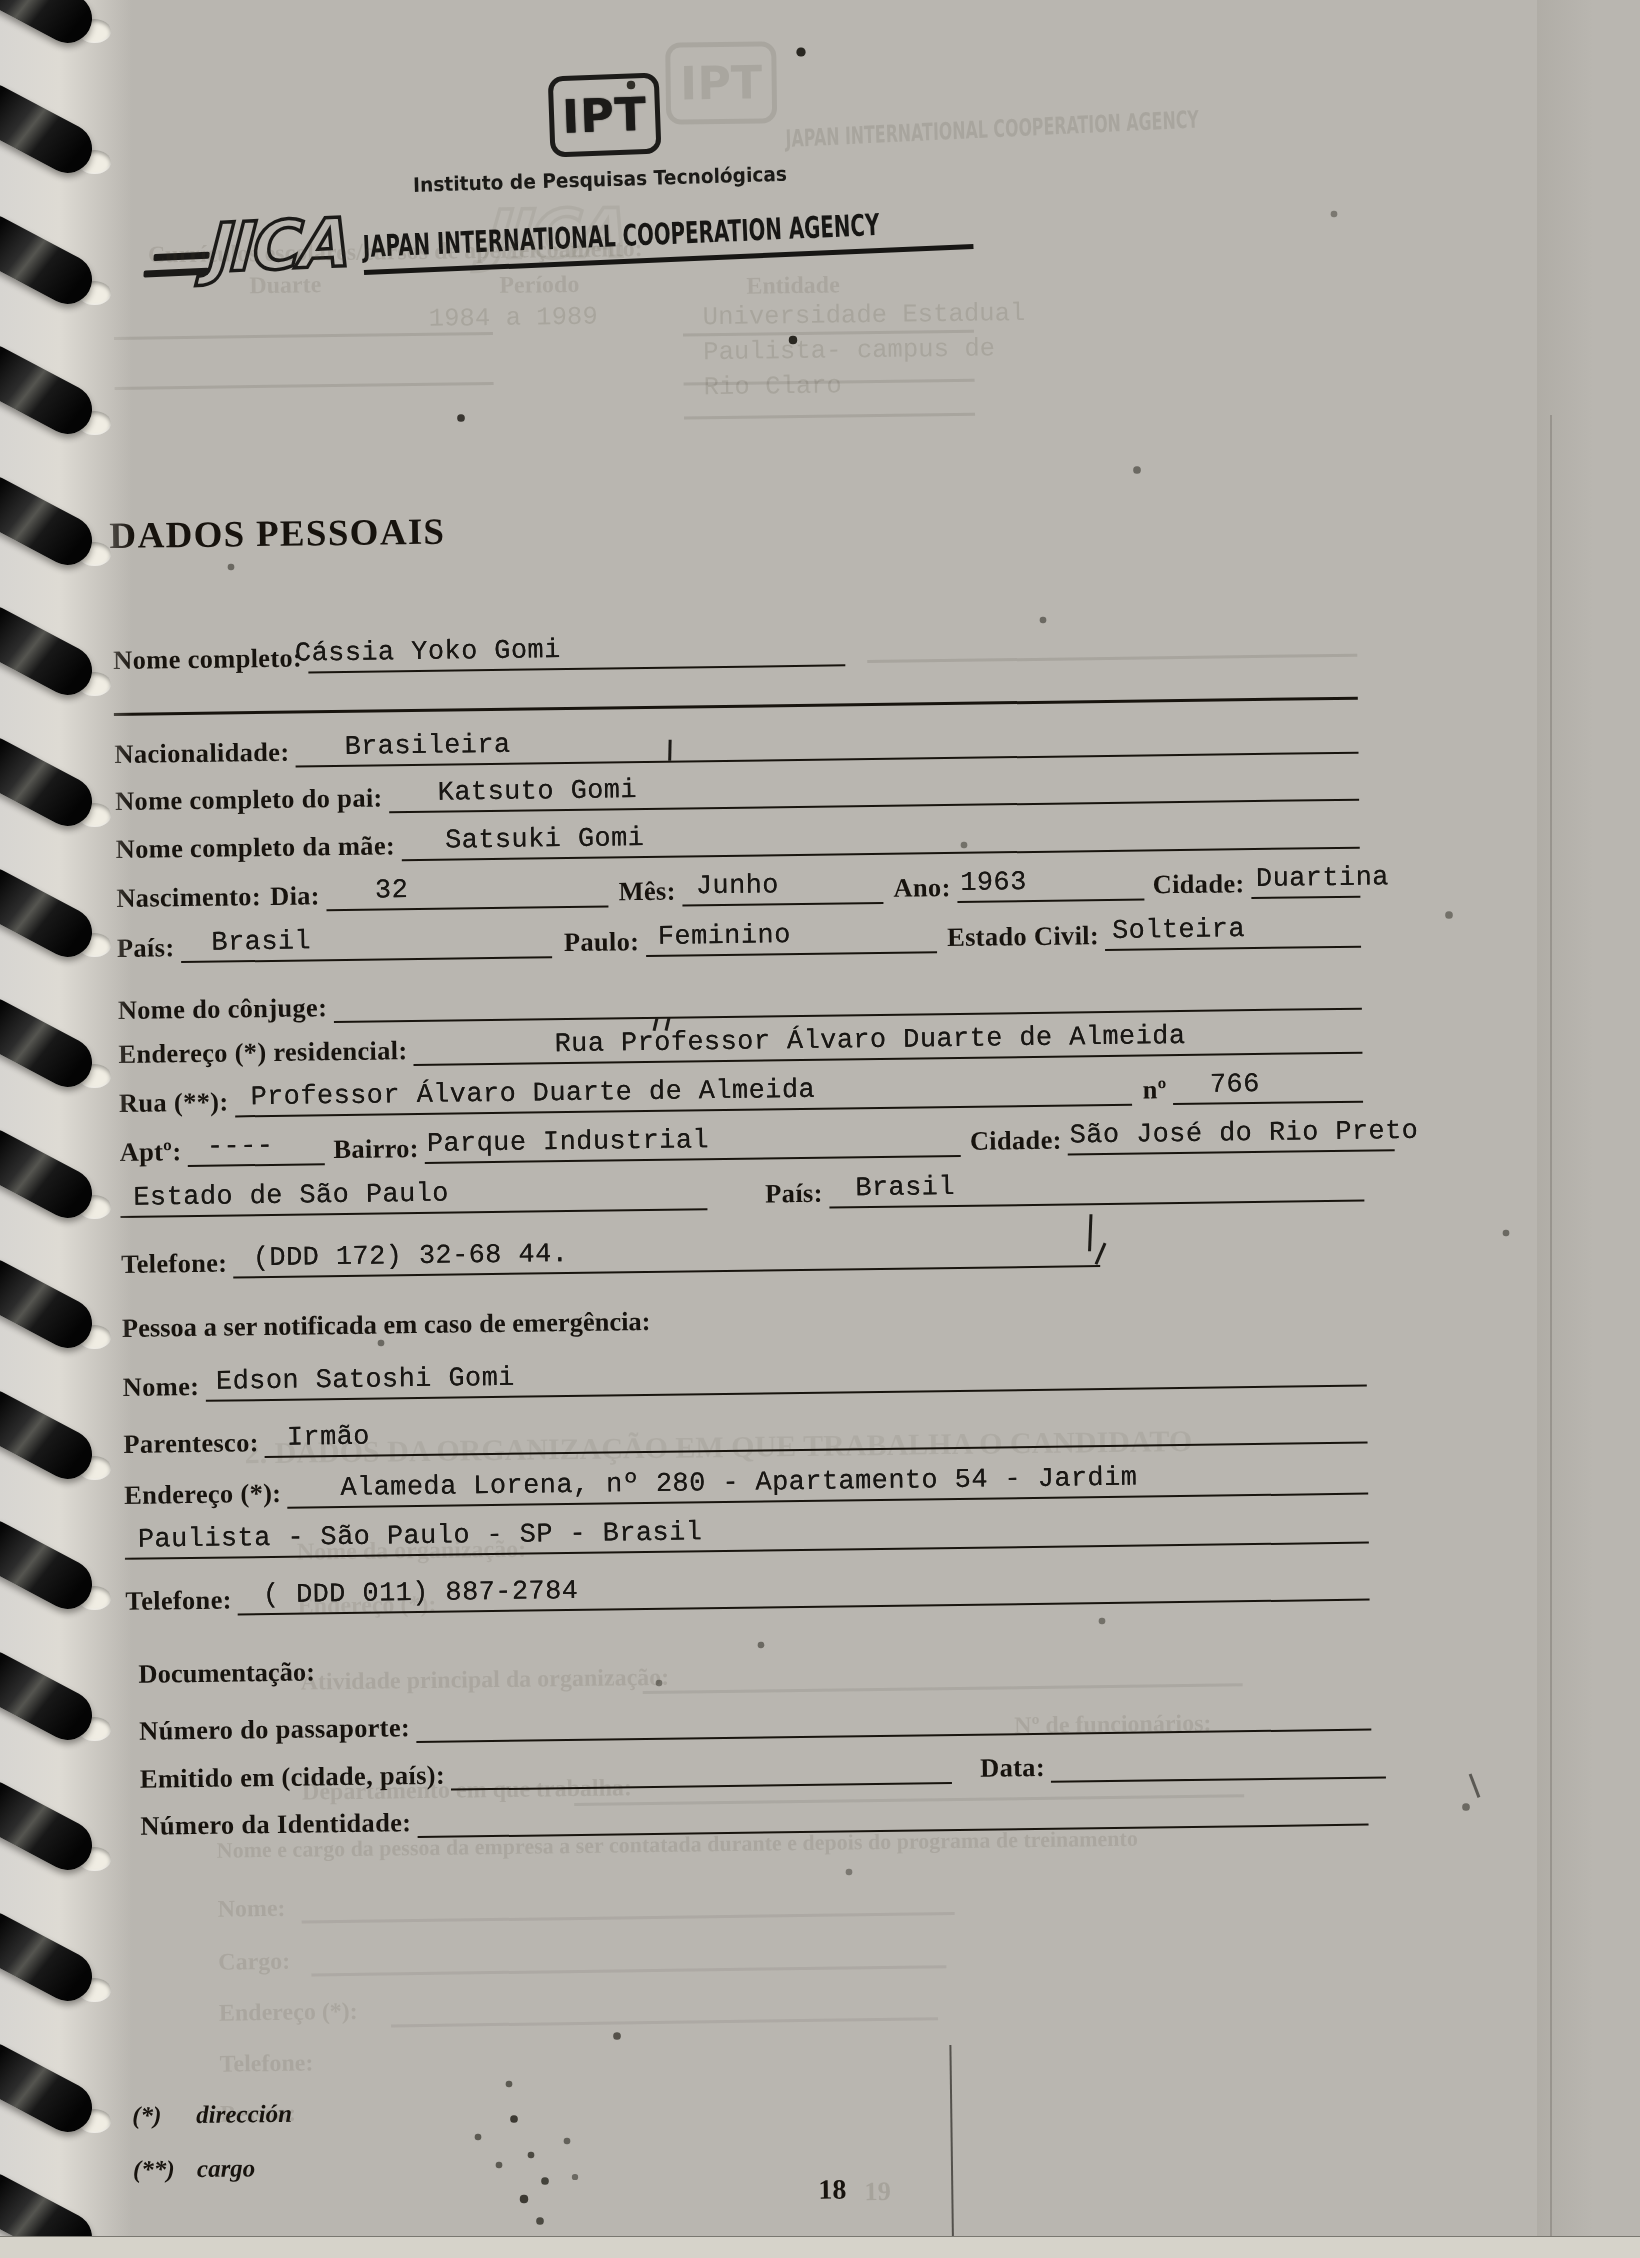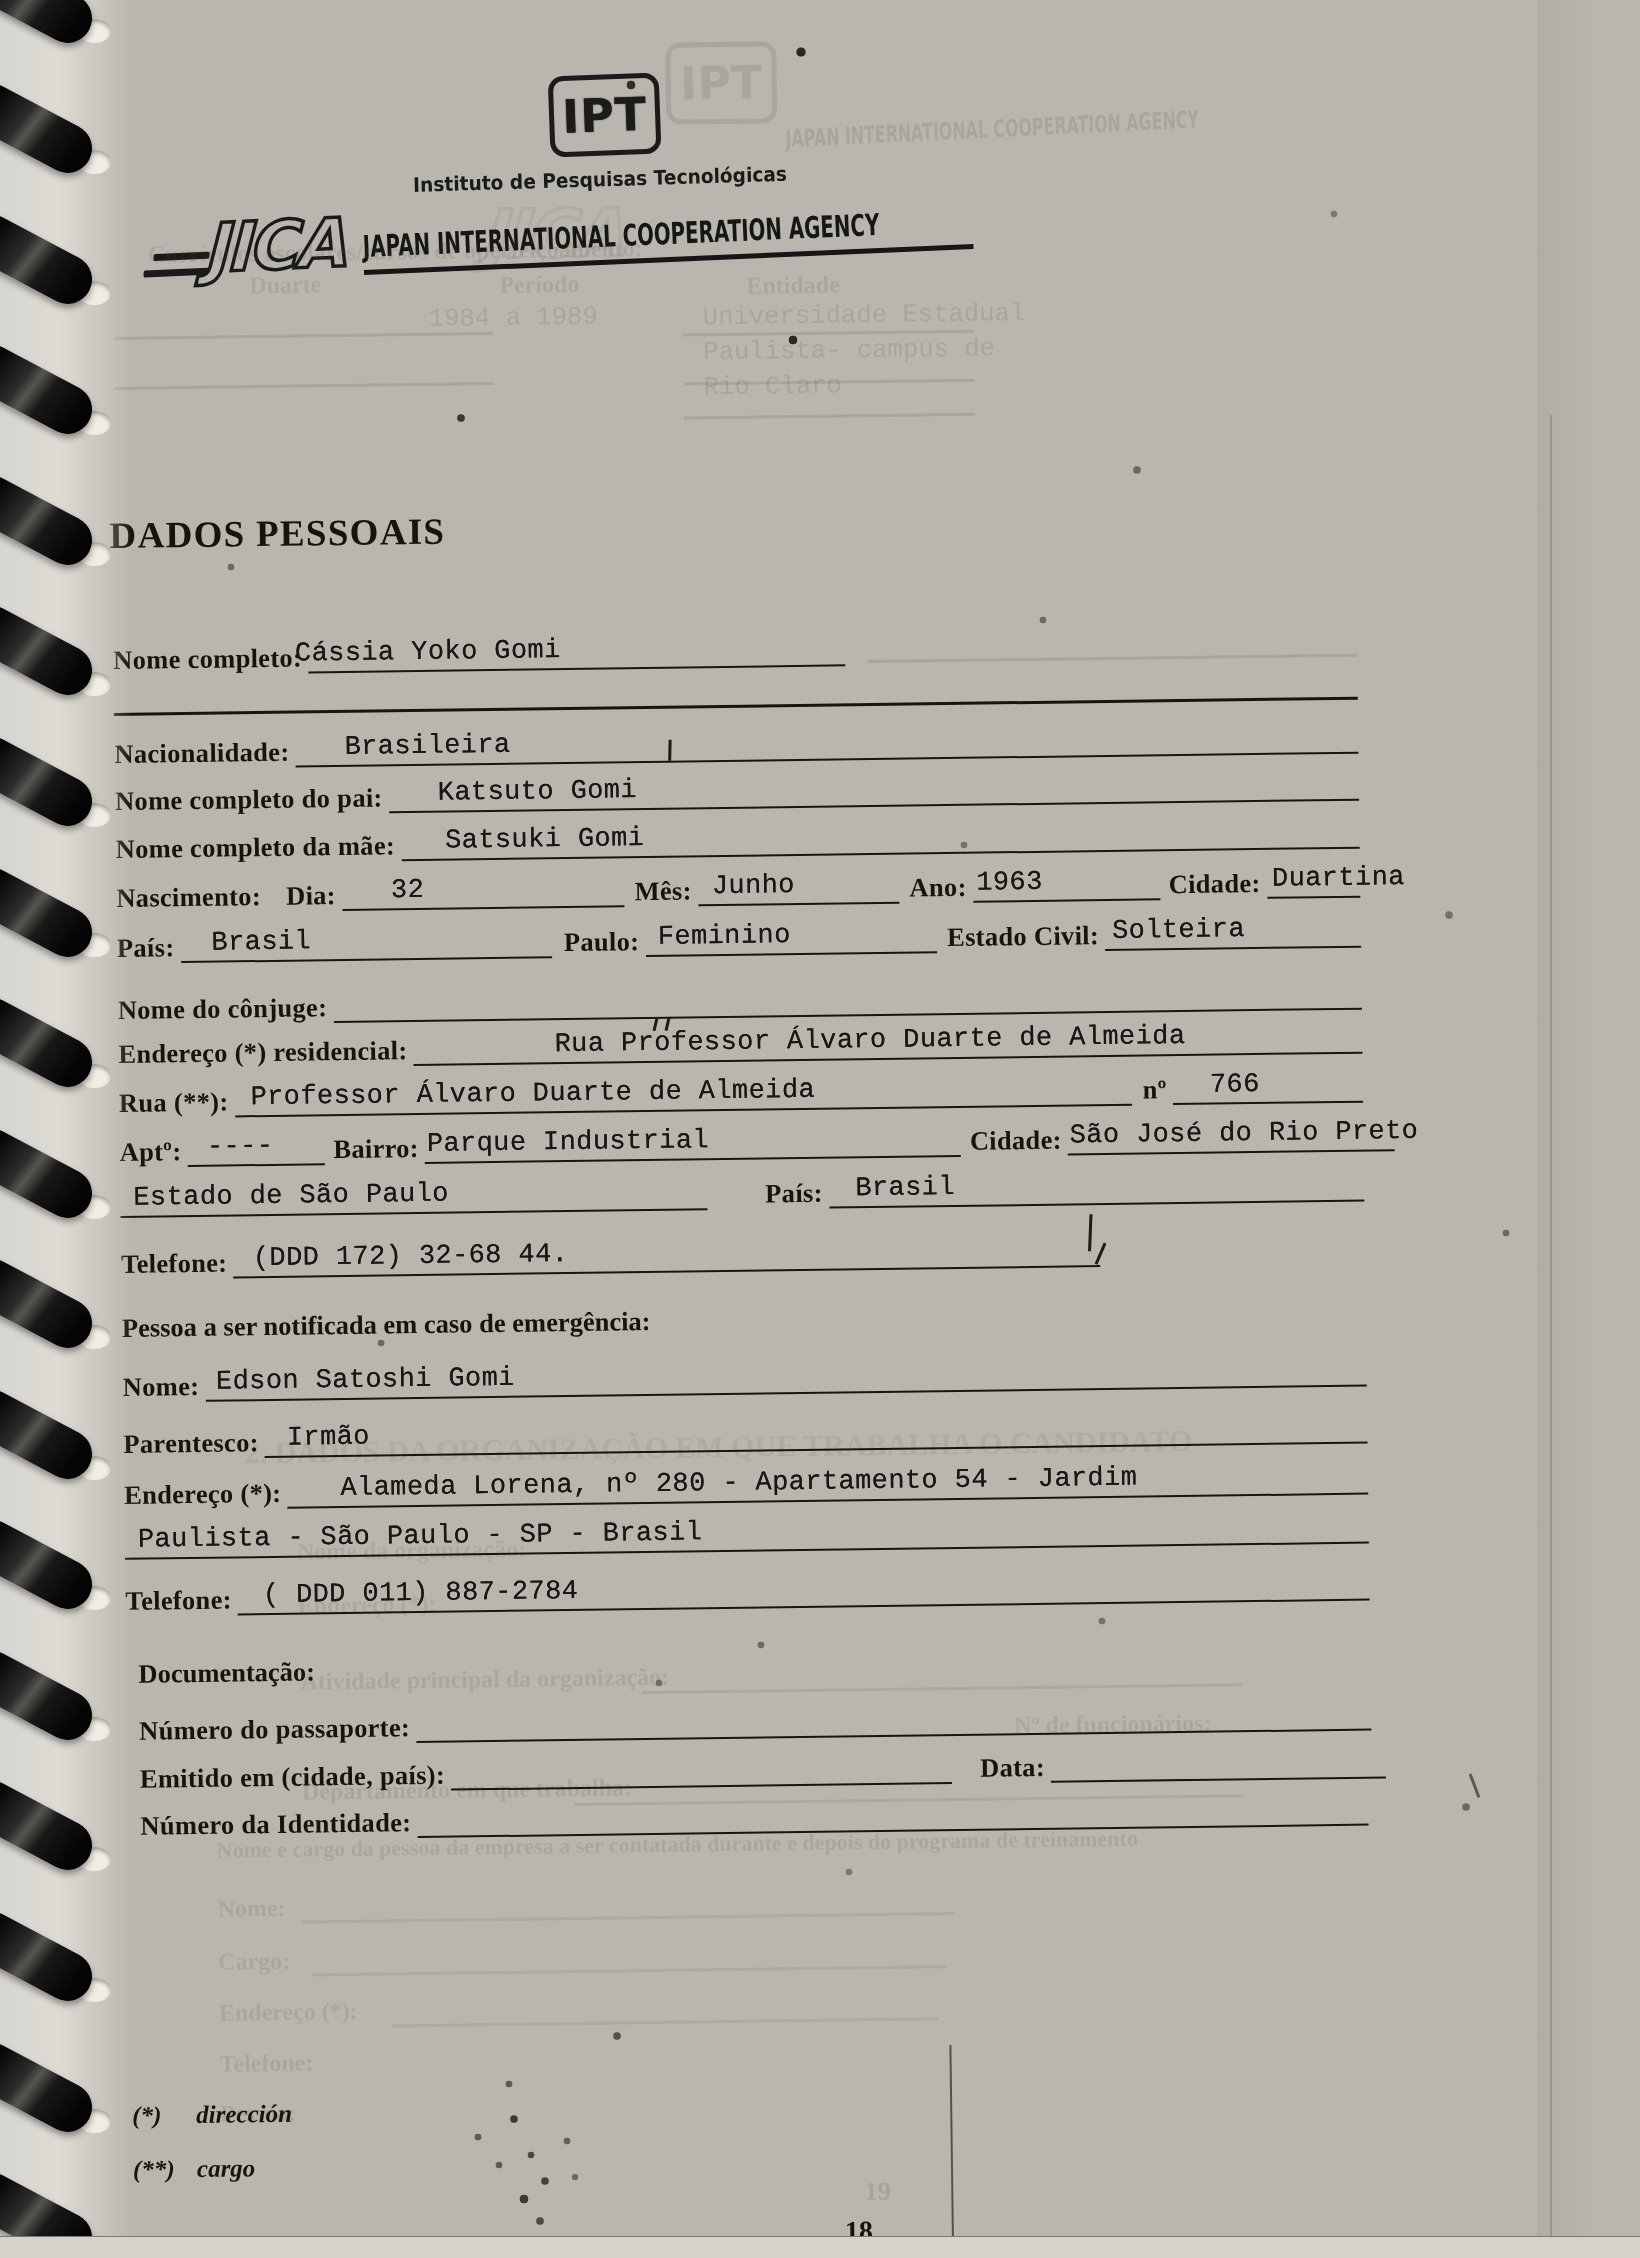--- a/index.html
+++ b/index.html
@@ -42,21 +42,21 @@
   
   .row{position:absolute;left:119px;width:1244px;display:flex;align-items:flex-end;height:46px;}
   .lbl{font:bold 26.5px "Liberation Serif",serif;letter-spacing:0.3px;white-space:nowrap;padding-right:6.2px;color:#17130e;}
   .field{flex:1 1 auto;border-bottom:2.6px solid #18140e;height:46px;display:flex;align-items:flex-end;min-width:0;}
   .val{font-family:"Liberation Mono",monospace;font-size:27px;letter-spacing:0.4px;white-space:nowrap;
        margin-bottom:2.6px;color:#191714;text-shadow:0 0 0.5px #2a2825;}
   .line{position:absolute;height:2.6px;background:#18140e;}
   
   .fnote{position:absolute;left:119px;font:bold italic 25px "Liberation Serif",serif;white-space:nowrap;}
   .fnote .fm{display:inline-block;width:64px;}
-  .pagenum{position:absolute;left:830px;top:2181px;font:bold 28px "Liberation Serif",serif;margin-top:42px;}
+  .pagenum{position:absolute;left:804px;top:2181px;font:bold 28px "Liberation Serif",serif;}
   .pagenum-g{position:absolute;left:850px;top:2184px;font:bold 26.5px "Liberation Serif",serif;opacity:.16;color:#4a4434;}
   
   .binding{position:absolute;left:0;top:0;width:168px;height:2258px;}
   .left-strip{position:absolute;left:0;top:0;width:132px;height:100%;
        background:linear-gradient(to right,#d7d5d1 0%,#dedbd4 45%,rgba(222,219,212,0) 100%);}
   .hole{position:absolute;left:78px;width:33px;height:24px;border-radius:50%;background:#f0ede3;
        box-shadow:inset 0 2.6px 4.4px rgba(0,0,0,.35), inset 0 -0.9px 1.8px rgba(255,255,255,.55);}
   .coil{position:absolute;left:-37px;width:134px;height:49px;border-radius:25px;transform:rotate(28deg);
        background:linear-gradient(100deg,#060606 18%,#2c2c2c 42%,#555550 50%,#181818 62%,#040404 88%);
        box-shadow:1.8px 3.5px 6.2px rgba(20,18,14,.4);}
@@ -152,21 +152,21 @@
 
     <div class="row" style="top:817px">
       <span class="lbl">Nome completo da mãe:</span>
       <span class="field">
           <span class="val" style="margin-left:44px">Satsuki Gomi</span>
         </span>
     </div>
 
     <div class="row" style="top:866px">
       <span class="lbl">Nascimento:</span>
-      <span class="lbl" style="margin-left:19px">Dia:</span>
+      <span class="lbl" style="margin-left:3px">Dia:</span>
       <span class="field" style="flex:0 0 282px">
           <span class="val" style="margin-left:49px">32</span>
         </span>
       <span class="lbl" style="margin-left:10.6px">Mês:</span>
       <span class="field" style="flex:0 0 201px">
           <span class="val" style="margin-left:14px">Junho</span>
         </span>
       <span class="lbl" style="margin-left:10.6px">Ano:</span>
       <span class="field" style="flex:0 0 187px">
           <span class="val" style="margin-left:3.5px">1963</span>

